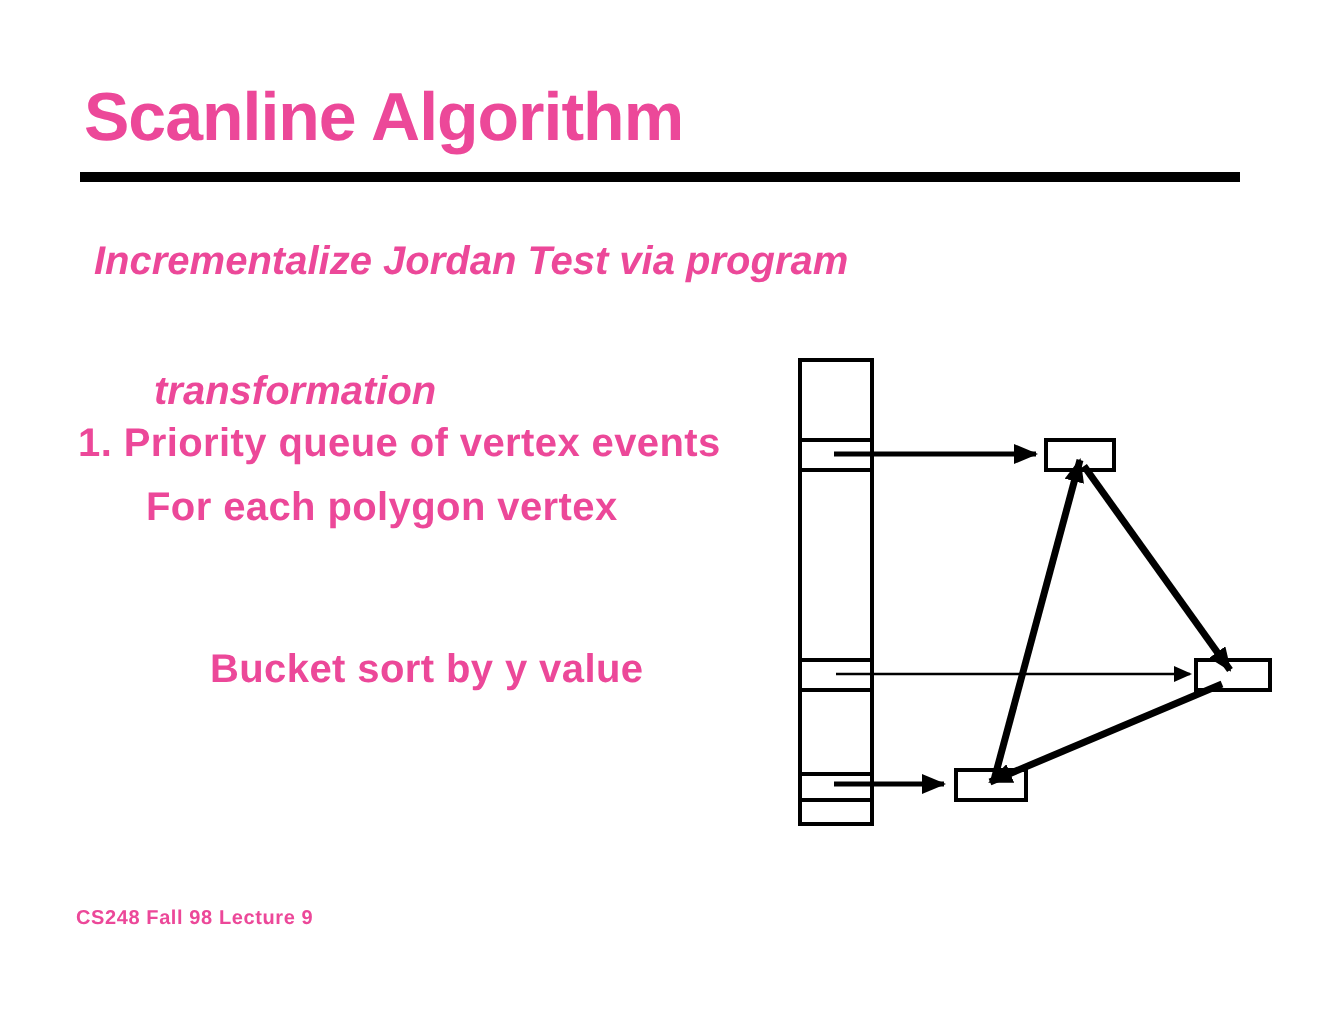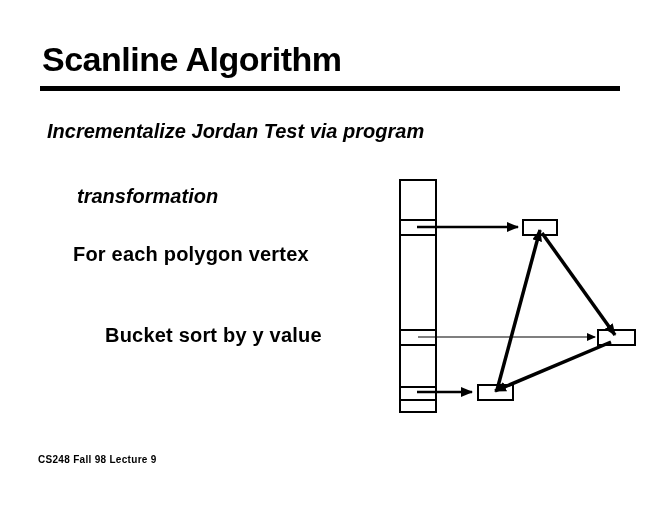--- a/index.html
+++ b/index.html
@@ -2,21 +2,21 @@
 <html><head>
 <meta charset="utf-8">
 <style>
   html,body{margin:0;padding:0;background:#888;}
   .slide{
     position:relative;
     width:660px;height:510px;
     background:#ffffff;
     overflow:hidden;
     font-family:"Liberation Sans", sans-serif;
-    color:#000000;
+    color:#ec4899;
   }
   .title{
     position:absolute;left:42px;top:40px;
     font-size:34px;font-weight:bold;letter-spacing:-0.5px;
     margin:0;white-space:nowrap;
   }
   .title-rule{
     position:absolute;left:40px;top:86px;
     width:580px;height:5px;background:#000;
   }
@@ -49,20 +49,21 @@
 <div class="slide">
 
   <h1 class="title">Scanline Algorithm</h1>
   <div class="title-rule"></div>
 
   <div class="subtitle">
     <div class="l1">Incrementalize Jordan Test via program</div>
     <div class="l2">transformation</div>
   </div>
 
+  <div class="bullet b1">1. Priority queue of vertex events</div>
   <div class="bullet b2">For each polygon vertex</div>
   <div class="bullet b3">Bucket sort by y value</div>
 
   <svg class="diagram-svg" width="660" height="510" viewBox="0 0 660 510">
     <defs>
       <marker id="ah" markerUnits="userSpaceOnUse" markerWidth="12" markerHeight="10" refX="11" refY="5" orient="auto">
         <path d="M0,0 L12,5 L0,10 z" fill="#000"></path>
       </marker>
       <marker id="ahs" markerUnits="userSpaceOnUse" markerWidth="9" markerHeight="8" refX="8" refY="4" orient="auto">
         <path d="M0,0 L9,4 L0,8 z" fill="#000"></path>

